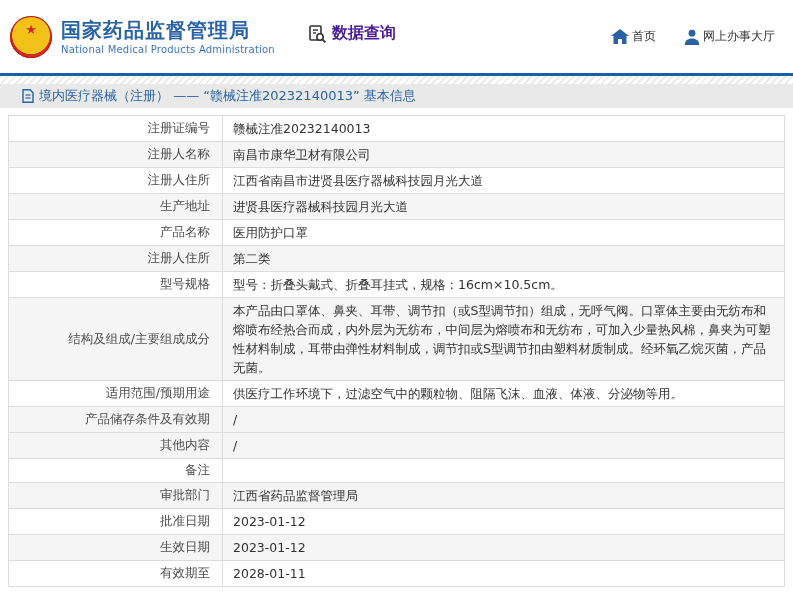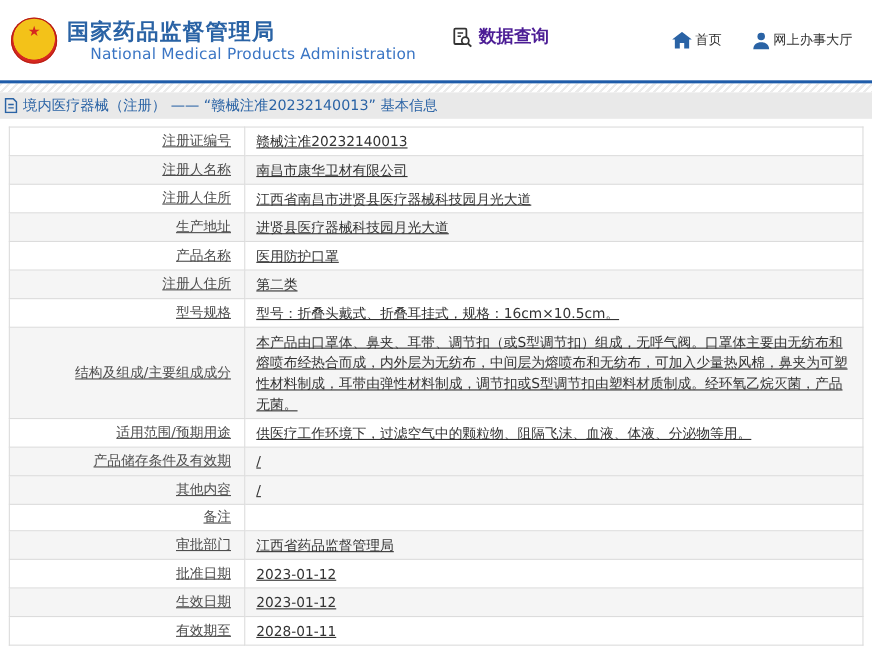--- a/index.html
+++ b/index.html
@@ -8,38 +8,38 @@
 
   
   .header { height:73px; display:flex; align-items:center; padding:0 18px 0 10px; background:#fff; }
   .emblem { width:42px; height:42px; border-radius:50%; flex:0 0 42px;
     background:radial-gradient(circle at 50% 46%, #f3c219 0 60%, #d6281f 62% 100%);
     position:relative; box-shadow:inset 0 0 0 1px #b81f15; }
   .emblem .star { position:absolute; left:0; right:0; top:7px; text-align:center;
     color:#d6281f; font-size:13px; line-height:13px; }
   .brand { margin-left:9px; cursor:pointer; }
   .brand-title { color:#2a63a5; font-size:20px; font-weight:bold; letter-spacing:1px; line-height:24px; }
-  .brand-sub { color:#3a75c4; font-size:14px; margin-top:2px; letter-spacing:.2px;margin-left:21px; }
+  .brand-sub { color:#3a75c4; font-size:10px; margin-top:2px; letter-spacing:.2px; }
   .section-tab { display:flex; align-items:center; gap:5px; margin-left:32px; margin-top:-6px;
     color:#4c1d95; font-size:16px; font-weight:bold; cursor:pointer; }
   .nav { margin-left:auto; display:flex; gap:28px; }
   .nav-item { display:flex; flex-direction:row; align-items:center; gap:3px;
     font-size:12px; color:#333; cursor:pointer; white-space:nowrap; }
 
   
   .blue-line { height:3px; background:#1f5ca9; }
   .hatch { height:8px; background:repeating-linear-gradient(135deg,#ebebeb 0 2px,#ffffff 2px 5px); }
   .title-bar { height:24px; background:#e9e9e9; display:flex; align-items:center;
-    padding-left:4px; gap:5px; }
+    padding-left:22px; gap:5px; }
   .title-bar .txt { color:#2a63a5; font-size:13px; }
 
   
   table.info { width:777px; margin:7px 8px 0 8px; border-collapse:collapse;
     font-size:12.5px; border:1px solid #c9c9c9; }
-  table.info td { border:1px solid #dcdcdc; vertical-align:middle;text-decoration:underline; }
+  table.info td { border:1px solid #dcdcdc; vertical-align:middle; }
   tr.row { height:23px; background:#fff; }
   tr.row.alt { background:#f5f5f5; }
   td.label-cell { width:214px; text-align:right; padding:3px 12px 3px 6px; color:#4d4d4d; }
   td.value-cell { padding:3px 10px; color:#333; line-height:19px; }
 </style>
 </head>
 <body>
 
 <div class="header">
   <div class="emblem">

